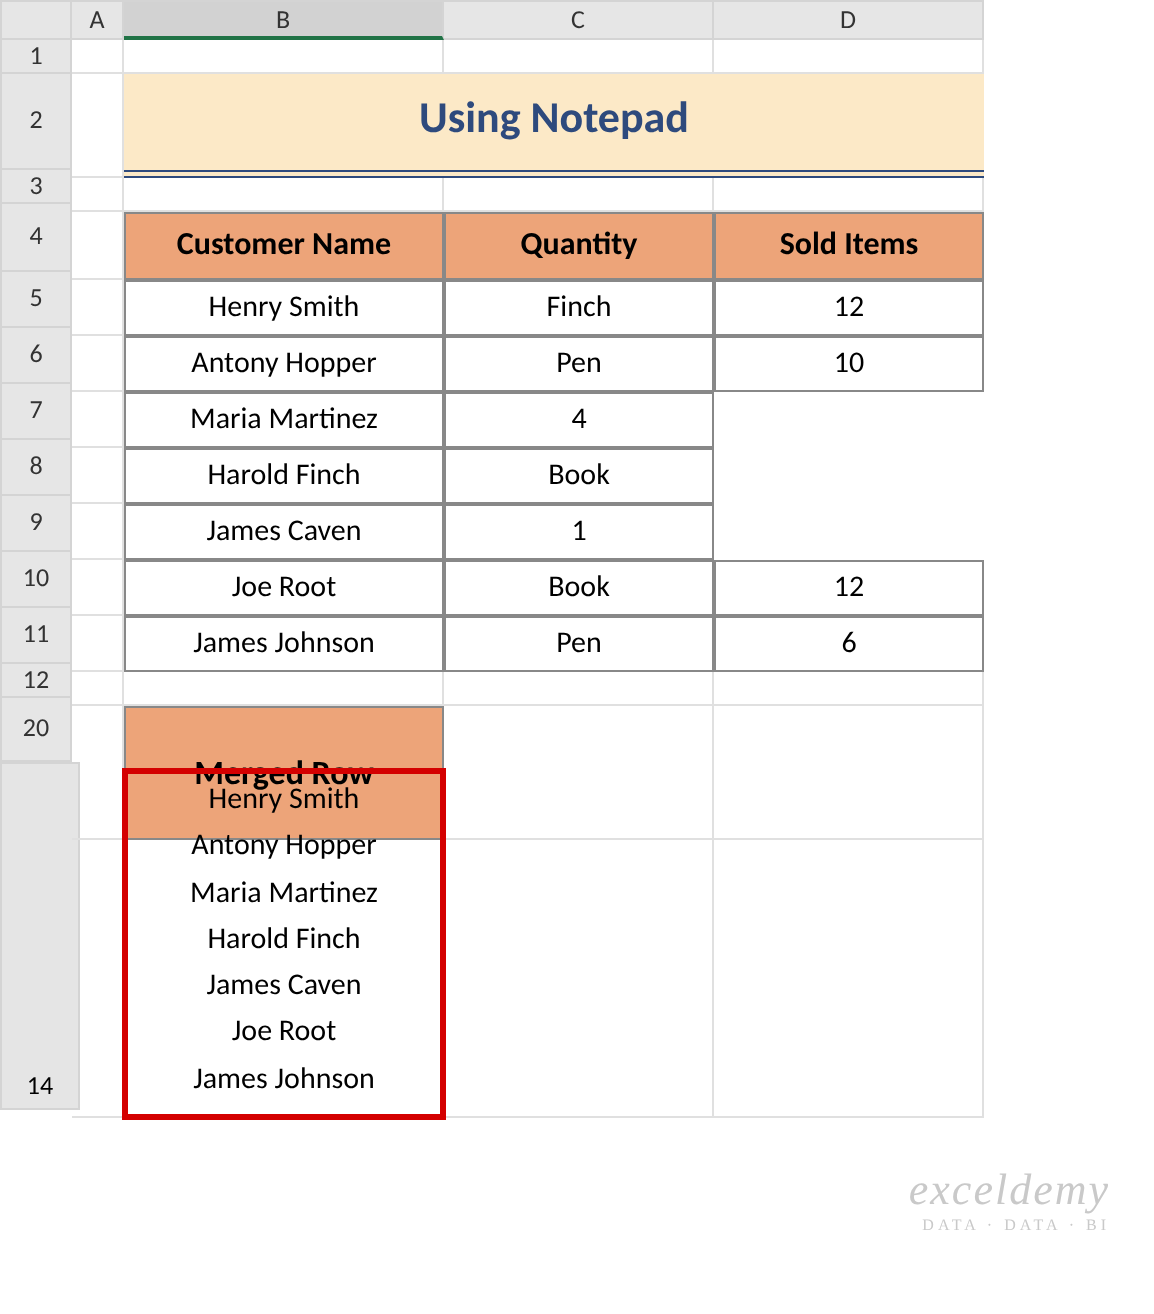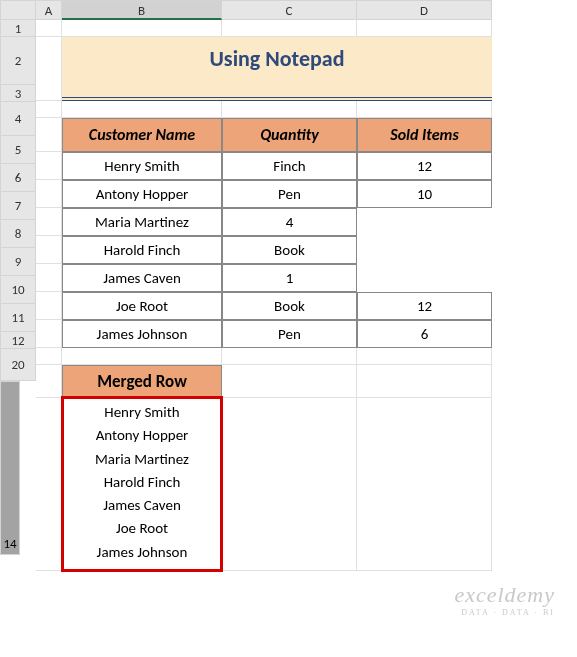--- a/index.html
+++ b/index.html
@@ -50,35 +50,34 @@
       border-bottom: 4px double #2e4a7d;
       padding: 8px 0;
     }
     .thead {
       background: #eda479;
       font-weight: bold;
       font-size: 16px;
       text-align: center;
       border: 1px solid #888;
       padding: 6px 0;
-      font-style: italic;
     }
     .tcell {
       border: 1px solid #888;
       text-align: center;
       font-size: 15px;
       padding: 4px 0;
     }
     .merged-head {
       background: #eda479;
       font-weight: bold;
       font-size: 17px;
       text-align: center;
       border: 1px solid #888;
-      padding: 5px 0;
+      padding: 22px 0;
     }
     .merged-cell {
       border: 1px solid #888;
       text-align: center;
       font-size: 15px;
       padding: 3px 0;
       line-height: 1.55;
       position: relative;
       outline: 3px solid #d40000;
       outline-offset: -2px;
@@ -90,22 +89,22 @@
       text-align: right;
       color: #c9c9c9;
       font-family: Georgia, serif;
       margin-top: 20px;
     }
     .watermark .w1 { font-size: 22px; font-style: italic; letter-spacing: 1px; }
     .watermark .w2 { font-size: 8px; letter-spacing: 2px; }
     .row14-indicator {
       position: absolute;
       left: 0;
-      width: 20px;
-      background: #a3a3a3;
+      width: 40px;
+      background: #e5e5e5;
       border: 1px solid #d4d4d4;
       text-align: center;
       font-size: 13px;
       display: flex;
       align-items: flex-end;
       justify-content: center;
       padding-bottom: 3px;
     }
   </style>
 </head>
@@ -138,21 +137,21 @@
 
 <div class="grid-area">
 
   <div class="cell-row" style="height:17px">
     <div class="cell"></div>
     <div class="cell"></div>
     <div class="cell"></div>
     <div class="cell"></div>
   </div>
 
-  <div class="cell-row" style="height:64px">
+  <div class="cell-row" style="height:52px">
     <div class="cell"></div>
     <div class="title-cell">Using Notepad</div>
   </div>
 
   <div class="cell-row" style="height:17px">
     <div class="cell"></div>
     <div class="cell"></div>
     <div class="cell"></div>
     <div class="cell"></div>
   </div>

